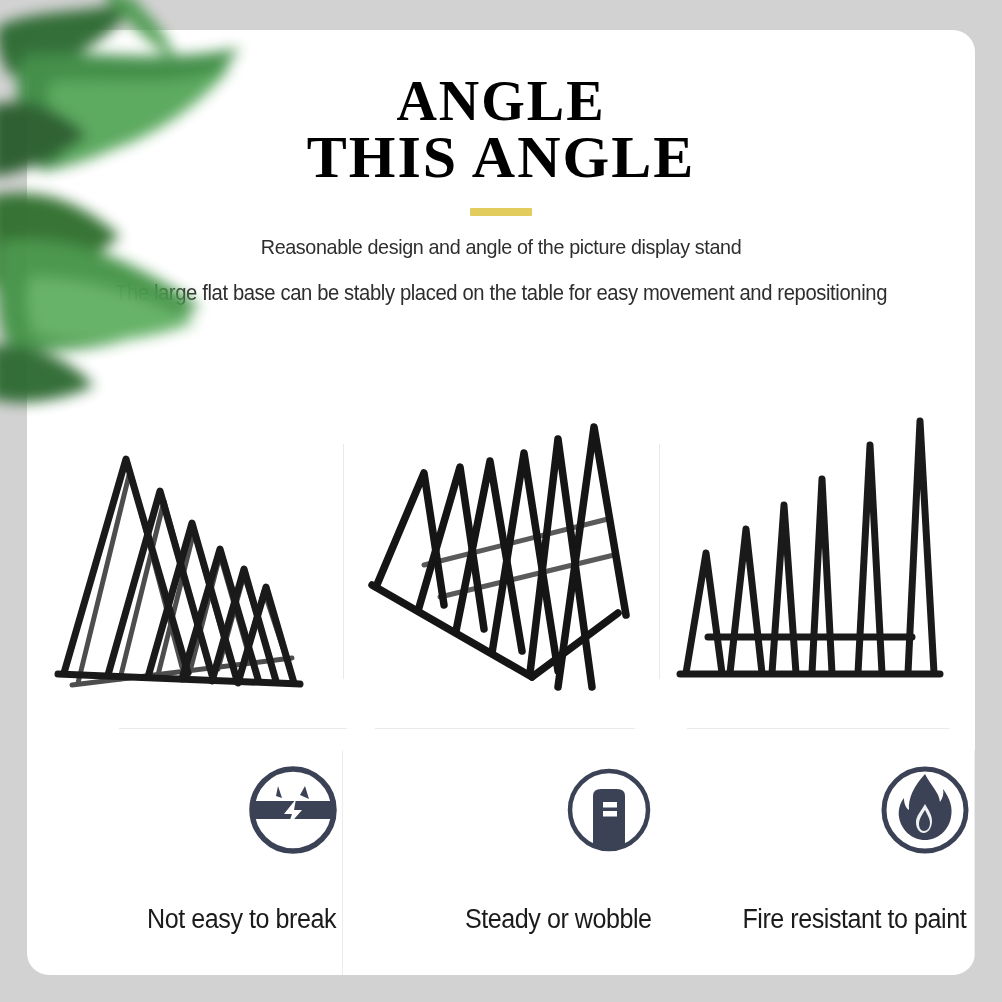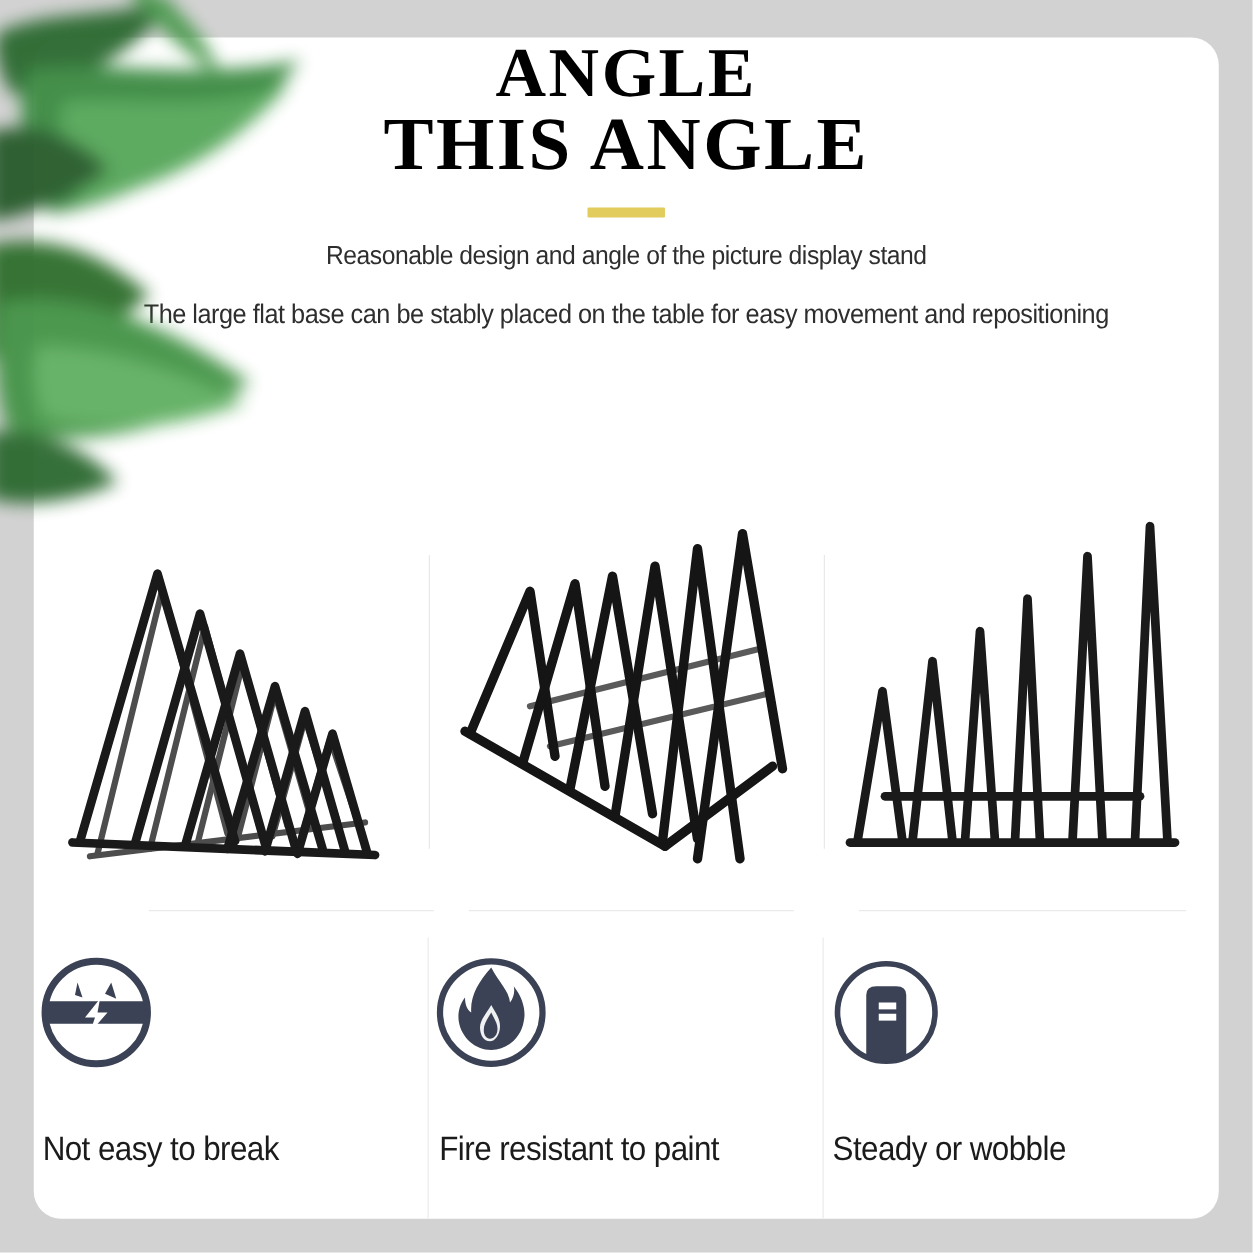--- a/index.html
+++ b/index.html
@@ -40,20 +40,21 @@
     width: 948px;
     text-align: center;
   }
   .title-line1 {
     font-family: "Liberation Serif", serif;
     font-weight: bold;
     font-size: 56px;
     line-height: 58px;
     letter-spacing: 2px;
     color: #000000;
+    margin-top: 42px;
   }
   .title-line2 {
     font-family: "Liberation Serif", serif;
     font-weight: bold;
     font-size: 60px;
     line-height: 62px;
     letter-spacing: 2px;
     color: #000000;
     margin-top: -4px;
   }
@@ -104,21 +105,21 @@
     top: 712px;
     width: 948px;
     height: 233px;
     display: flex;
   }
   .feature-cell {
     position: relative;
     flex: 1 1 0;
     display: flex;
     flex-direction: column;
-    align-items: flex-start;
+    align-items: flex-end;
   }
   .feature-cell .vdiv {
     position: absolute;
     right: 0;
     top: 8px;
     width: 1px;
     height: 225px;
     background: #ececec;
   }
   .feature-icon {
@@ -257,57 +258,57 @@
               <rect x="0" y="0" width="100" height="100" fill="#fff"></rect>
               <path d="M53 39 L41 54 L49 54 L45 66 L59 50 L51 50 Z" fill="#000"></path>
             </mask>
           </defs>
           <g clip-path="url(#bandClip)">
             <rect x="0" y="41" width="100" height="18" fill="#3b4255" mask="url(#boltMask)"></rect>
           </g>
         </svg>
         <div class="feature-label">Not easy to break</div>
         <div class="vdiv"></div>
+      </div>
+
+      <div class="feature-cell">
+        <svg class="feature-icon" viewBox="0 0 100 100">
+          <circle cx="50" cy="50" r="39" fill="none" stroke="#3b4255" stroke-width="4.5"></circle>
+          <defs>
+            <clipPath id="doorClip">
+              <circle cx="50" cy="50" r="39"></circle>
+            </clipPath>
+          </defs>
+          <g clip-path="url(#doorClip)">
+            <path d="M34 36 Q34 29 42 29 L58 29 Q66 29 66 36 L66 92 L34 92 Z" fill="#3b4255"></path>
+            <rect x="44" y="42" width="14" height="5.5" fill="#ffffff"></rect>
+            <rect x="44" y="51" width="14" height="5.5" fill="#ffffff"></rect>
+          </g>
+        </svg>
+        <div class="feature-label">Steady or wobble</div>
       </div>
 
       <div class="feature-cell">
         <svg class="feature-icon" viewBox="0 0 100 100">
           <circle cx="50" cy="50" r="41" fill="none" stroke="#3b4255" stroke-width="5"></circle>
           <path d="M50 14
                    C 56 26 64 32 65 42
                    C 68 38 69 33 68 29
                    C 75 38 78 48 76 57
                    C 74 70 63 80 50 80
                    C 37 80 26 70 24 57
                    C 23 50 25 43 29 38
                    C 29 44 31 48 34 50
                    C 33 38 39 26 50 14 Z" fill="#3b4255"></path>
           <path d="M50 44 C 54 51 57 55 57 61 C 57 68 53 73 49 73 C 44 73 41 68 41 62 C 41 56 46 51 50 44 Z" fill="#ffffff" opacity="0.92"></path>
           <path d="M50 50 C 53 56 55 59 55 63 C 55 68 52 71 49 71 C 46 71 44 68 44 64 C 44 59 47 55 50 50 Z" fill="#3b4255"></path>
         </svg>
         <div class="feature-label">Fire resistant to paint</div>
         <div class="vdiv"></div>
       </div>
-
-      <div class="feature-cell">
-        <svg class="feature-icon" viewBox="0 0 100 100">
-          <circle cx="50" cy="50" r="39" fill="none" stroke="#3b4255" stroke-width="4.5"></circle>
-          <defs>
-            <clipPath id="doorClip">
-              <circle cx="50" cy="50" r="39"></circle>
-            </clipPath>
-          </defs>
-          <g clip-path="url(#doorClip)">
-            <path d="M34 36 Q34 29 42 29 L58 29 Q66 29 66 36 L66 92 L34 92 Z" fill="#3b4255"></path>
-            <rect x="44" y="42" width="14" height="5.5" fill="#ffffff"></rect>
-            <rect x="44" y="51" width="14" height="5.5" fill="#ffffff"></rect>
-          </g>
-        </svg>
-        <div class="feature-label">Steady or wobble</div>
-      </div>
     </div>
 
   </div>
 
   <svg class="leaves" viewBox="0 0 330 420">
     <g>
       <path d="M8 40 C 50 20 110 30 150 10 C 120 60 70 80 20 90 C 10 75 4 56 8 40 Z" fill="#2e6b33"></path>
       <path d="M30 70 C 90 60 160 80 250 62 C 200 130 120 175 50 185 C 30 150 22 108 30 70 Z" fill="#3e8c45"></path>
       <path d="M60 95 C 120 90 180 105 242 80 C 195 138 130 168 72 176 C 60 150 55 120 60 95 Z" fill="#58a85c"></path>
       <path d="M0 120 C 30 110 66 120 96 150 C 60 175 26 190 0 190 Z" fill="#2a5d2e"></path>

